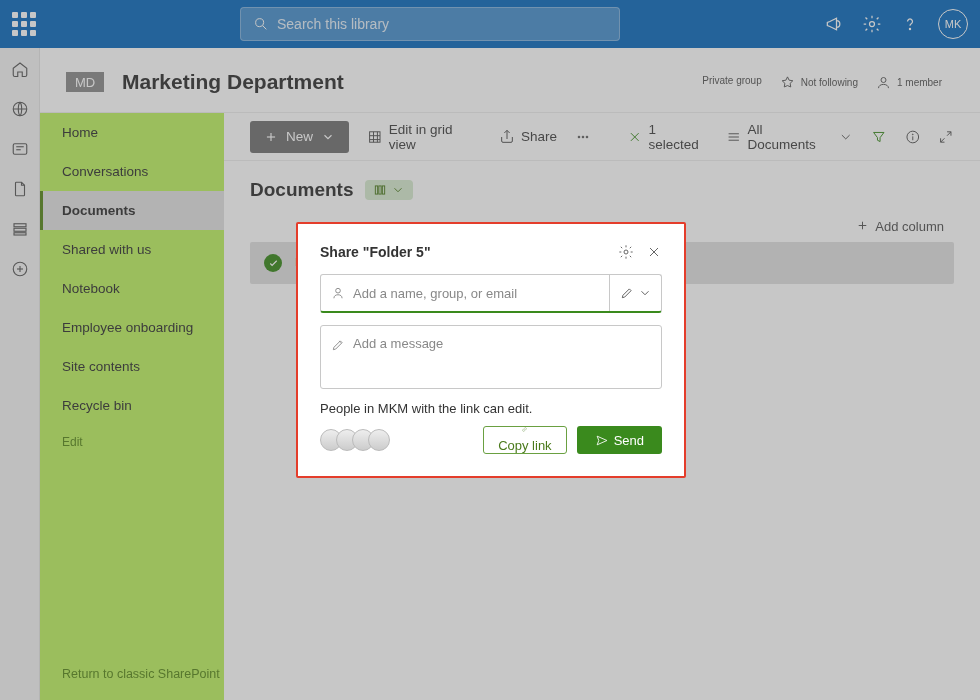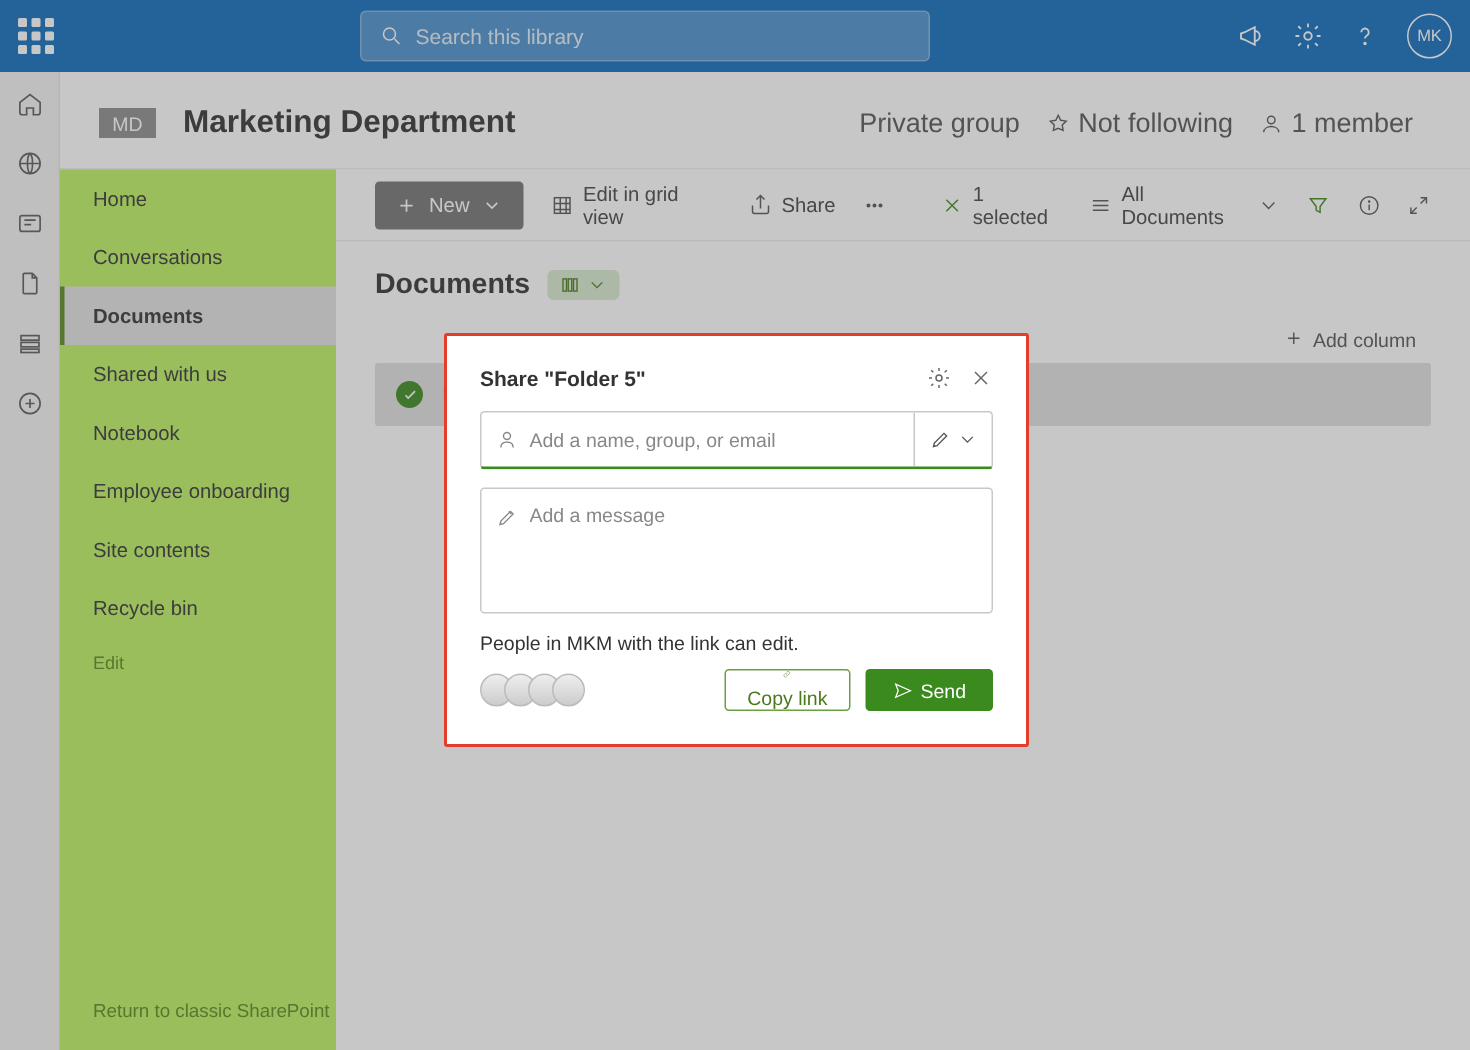--- a/index.html
+++ b/index.html
@@ -21,21 +21,21 @@
   
   .app { display:flex; height: calc(700px - 48px); }
   .rail { width:40px; background:#f4f4f4; border-right:1px solid #e3e3e3; display:flex; flex-direction:column; align-items:center; padding-top:12px; gap:22px; }
   .rail svg { width:18px; height:18px; stroke:#5b5b5b; fill:none; stroke-width:1.5; cursor:pointer;}
   .main { flex:1; display:flex; flex-direction:column; background:#fff; }
 
   
   .site-header { display:flex; align-items:center; padding: 22px 38px 18px 26px; gap:18px; border-bottom:1px solid #eee; }
   .site-logo { width:38px; height:20px; background:#8c8c8c; color:#fff; font-size:13px; display:flex; align-items:center; justify-content:center; }
   .site-title { font-size:21px; font-weight:700; color:#333; }
-  .site-meta { margin-left:auto; display:flex; align-items:center; gap:18px; font-size:18px; color:#555; }
+  .site-meta { margin-left:auto; display:flex; gap:18px; font-size:10px; color:#555; }
   .site-meta-item { display:flex; align-items:center; gap:6px; cursor:pointer;}
   .site-meta-item svg { width:15px; height:15px; stroke:#555; fill:none; stroke-width:1.5;}
 
   
   .content { flex:1; display:flex; min-height:0; }
   .left-nav { width:184px; background:#bef264; display:flex; flex-direction:column; position:relative; }
   .left-nav .nav-item { padding: 12px 22px; font-size:13.5px; color:#333; cursor:pointer;}
   .left-nav .nav-item.active { background:#e2e2e2; font-weight:600; border-left:3px solid #5b8a1e; padding-left:19px;}
   .nav-edit { padding: 10px 22px; font-size:12px; color:#5b8a1e; cursor:pointer;}
   .nav-bottom { position:absolute; bottom:18px; left:22px; font-size:12.5px; color:#5b8a1e; cursor:pointer; line-height:1.3;}
@@ -72,21 +72,21 @@
   .dialog-head { display:flex; align-items:center; gap:12px; margin-bottom:14px;}
   .dialog-title { font-size:14px; font-weight:600; color:#333; flex:1;}
   .dialog-head svg { width:16px; height:16px; stroke:#666; fill:none; stroke-width:1.5; cursor:pointer;}
   .field-group { display:flex; border:1px solid #c8c8c8; border-bottom:2px solid #3a8a1d; border-radius:3px; overflow:hidden; margin-bottom:12px;}
   .name-input { flex:1; display:flex; align-items:center; gap:8px; padding:0 10px; height:36px;}
   .name-input svg{width:14px;height:14px;stroke:#888;fill:none;stroke-width:1.6;}
   .name-input input{ flex:1; border:none; outline:none; font-size:13px; color:#333; }
   .name-input input::placeholder{ color:#888;}
   .perm-btn { width:52px; border-left:1px solid #c8c8c8; display:flex; align-items:center; justify-content:center; gap:4px; cursor:pointer;}
   .perm-btn svg{width:14px;height:14px;stroke:#555;fill:none;stroke-width:1.6;}
-  .msg-box { border:1px solid #c8c8c8; border-radius:3px; height:84px; padding:10px; display:flex; gap:8px; margin-bottom:12px;}
+  .msg-box { border:1px solid #c8c8c8; border-radius:3px; height:64px; padding:10px; display:flex; gap:8px; margin-bottom:12px;}
   .msg-box svg{width:14px;height:14px;stroke:#888;fill:none;stroke-width:1.6; flex-shrink:0; margin-top:2px;}
   .msg-box textarea{ flex:1; border:none; outline:none; resize:none; font-size:13px; font-family:inherit; color:#333;}
   .msg-box textarea::placeholder{color:#888;}
   .link-notice { font-size:13px; color:#333; margin-bottom:10px;}
   .dialog-foot { display:flex; align-items:center; }
   .face-pile { display:flex; }
   .face { width:22px;height:22px;border-radius:50%;background:linear-gradient(#eee,#ccc);border:1px solid #bbb; margin-left:-6px;}
   .face:first-child{margin-left:0;}
   .foot-spacer{flex:1;}
   .btn-out { height:28px; padding:0 14px; border:1px solid #6aa041; background:#fff; color:#4a7a1b; border-radius:3px; font-size:13px; display:flex; align-items:center; gap:6px; cursor:pointer;flex-direction:column;}

